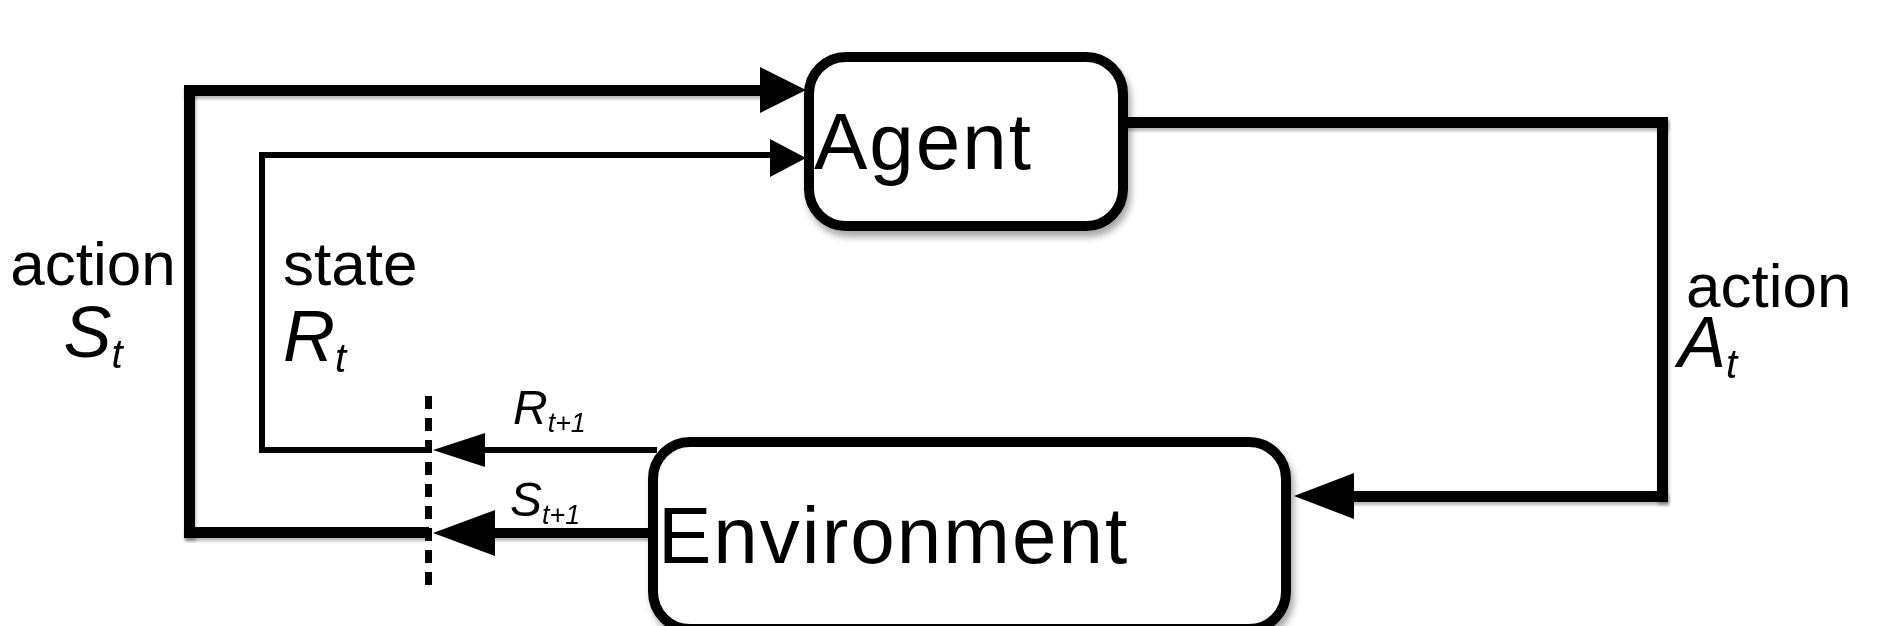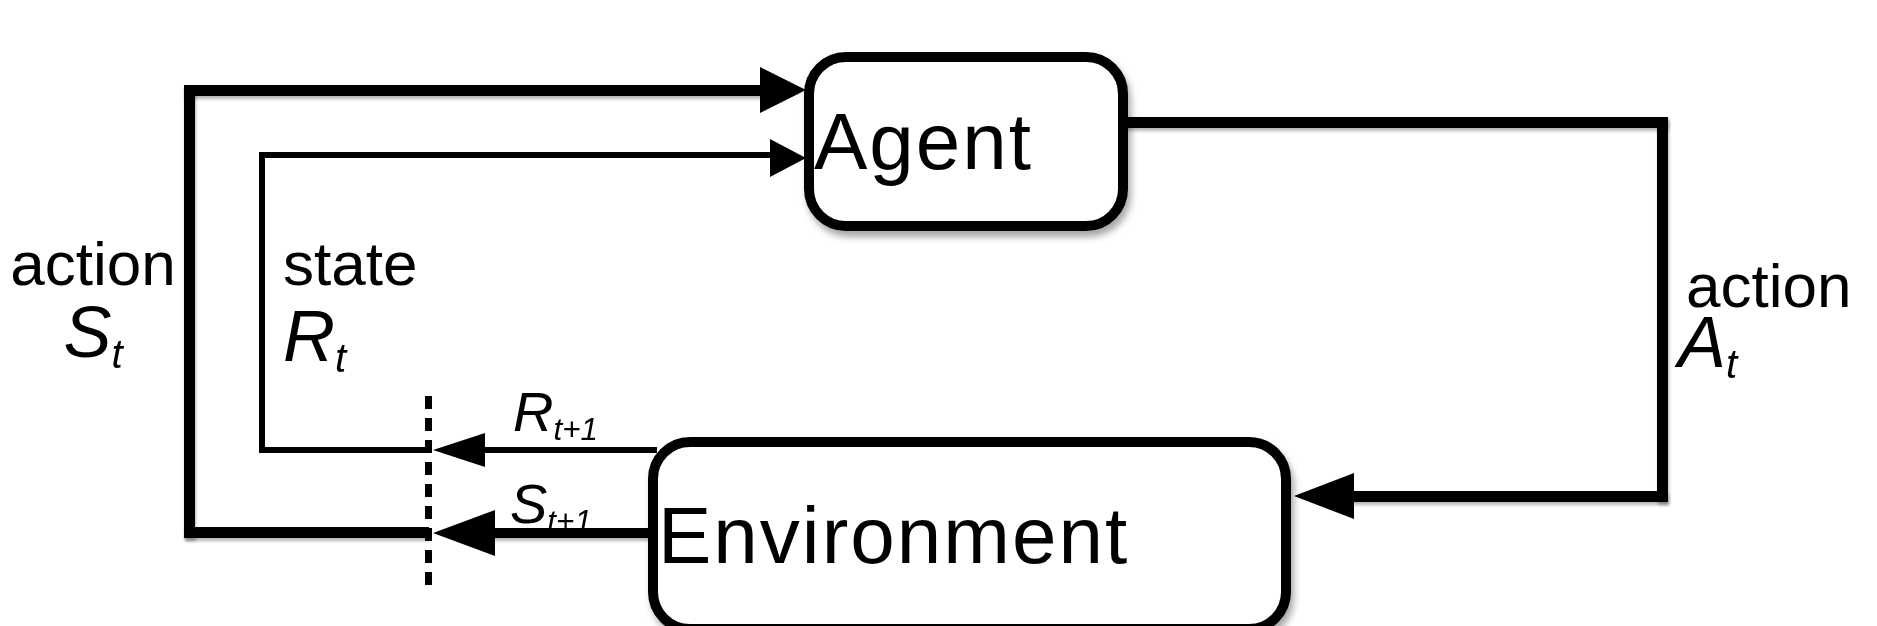--- a/index.html
+++ b/index.html
@@ -83,21 +83,21 @@
     font-size: 72px;
     color: #000000;
     z-index: 4;
     white-space: nowrap;
     line-height: 1;
   }
   .math-label .sub {
     font-size: 0.56em;
     vertical-align: -0.28em;
   }
-  .math-label.small { font-size: 56px; }
+  .math-label.small { font-size: 48px; }
   .col-center { text-align: center; }
 </style>
 </head>
 <body>
 
 <div class="canvas">
 
   <div class="line thick" style="left:184px; top:85px; width:578px; height:11px;"></div>
   <div class="line thick" style="left:184px; top:85px; width:11px; height:453px;"></div>
   <div class="line thick" style="left:184px; top:527px; width:245px; height:11px;"></div>

